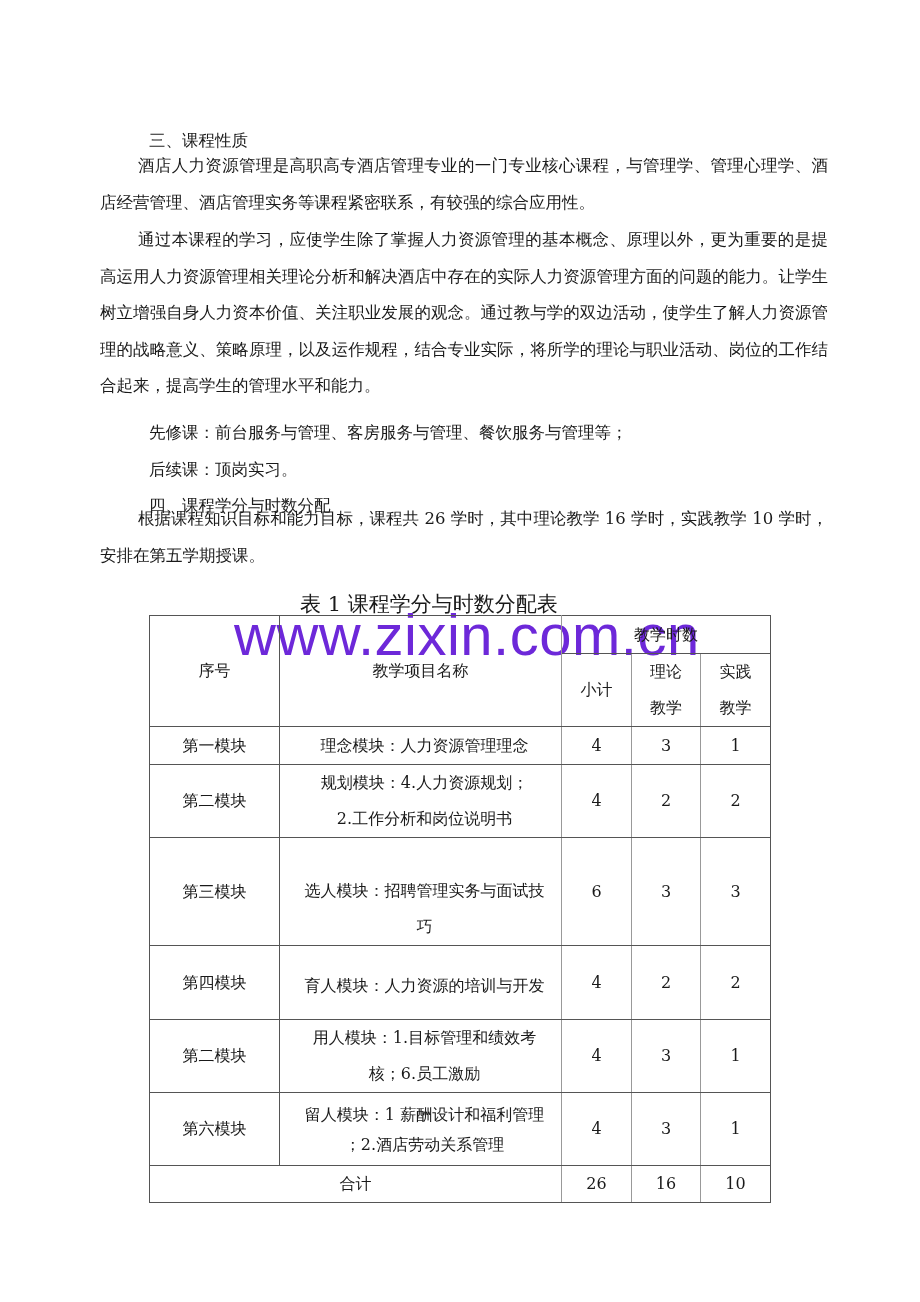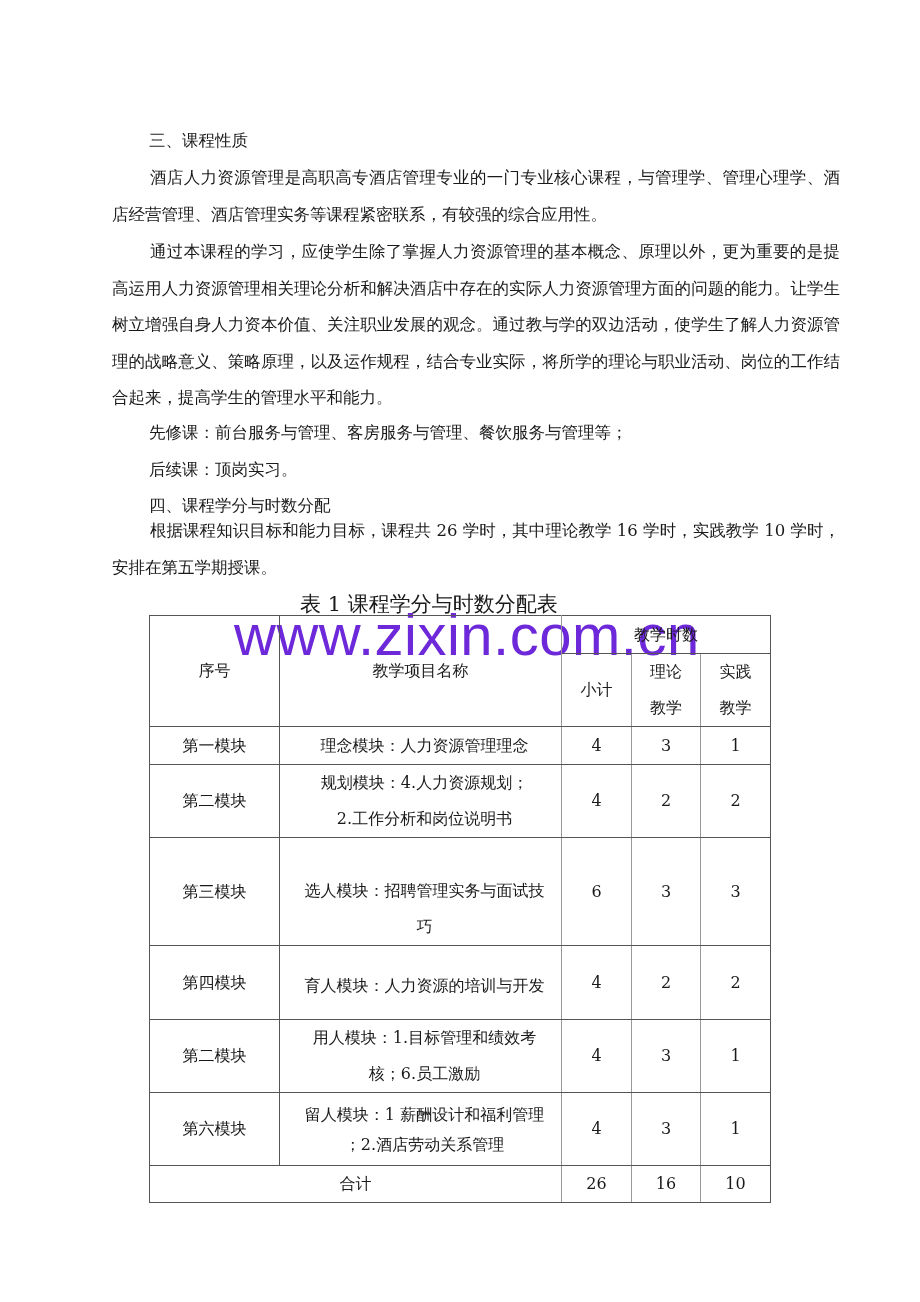--- a/index.html
+++ b/index.html
@@ -1,19 +1,19 @@
 <!DOCTYPE html>
 <html><head>
 <meta charset="utf-8">
 <style>
   html, body { margin: 0; padding: 0; background: #ffffff; }
   body { width: 920px; height: 1302px; position: relative; overflow: hidden;
          font-family: "DejaVu Serif", "Liberation Serif", serif; color: #1a1a1a; }
   .p { position: absolute; left: 100px; width: 736px; font-size: 16.5px; line-height: 36.5px; margin: 11px; white-space: nowrap; }
-  .para { position: absolute; left: 100px; width: 728px; font-size: 16.5px; line-height: 36.5px; margin: 12px; text-align: justify; text-indent: 38px; }
+  .para { position: absolute; left: 100px; width: 728px; font-size: 16.5px; line-height: 36.5px; margin: 0; text-align: justify; text-indent: 38px; }
   .watermark { position: absolute; left: 234px; top: 606px; font-family: "Liberation Sans", sans-serif; font-size: 58px; letter-spacing: 0.5px; color: #6d28d9; z-index: 0; white-space: nowrap; line-height: 58px; }
   .caption { position: absolute; left: 300px; top: 592px; font-size: 21px; line-height: 24px; z-index: 2; }
   table.t { position: absolute; left: 149px; top: 615px; border-collapse: collapse; z-index: 1; font-size: 16px; table-layout: fixed; background: transparent; }
   table.t td { border: 1.3px solid #555; padding: 0; vertical-align: middle; text-align: center; line-height: 36px; }
   td.name { text-align: left; padding-left: 8px !important; vertical-align: top; }
   td.top { vertical-align: top; }
   .vr { border-right-color: #999 !important; }
 </style>
 </head>
 <body>

